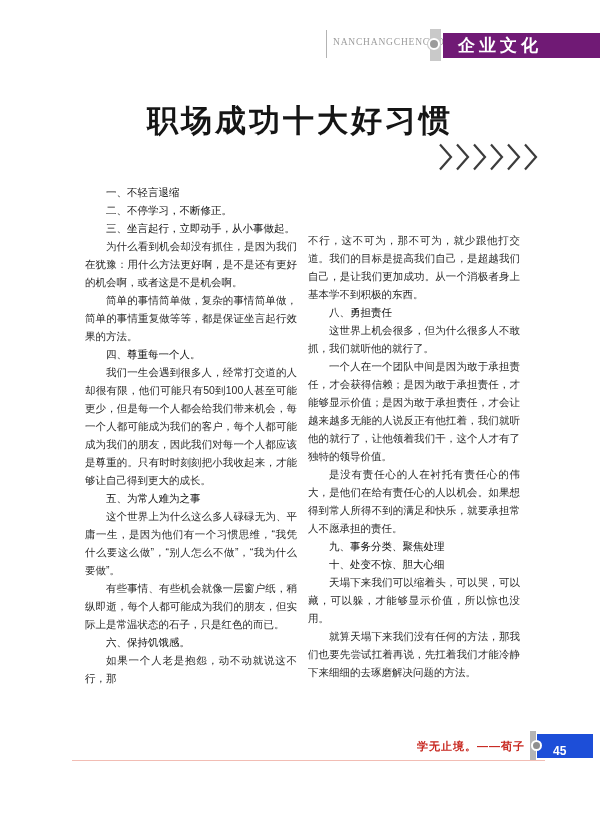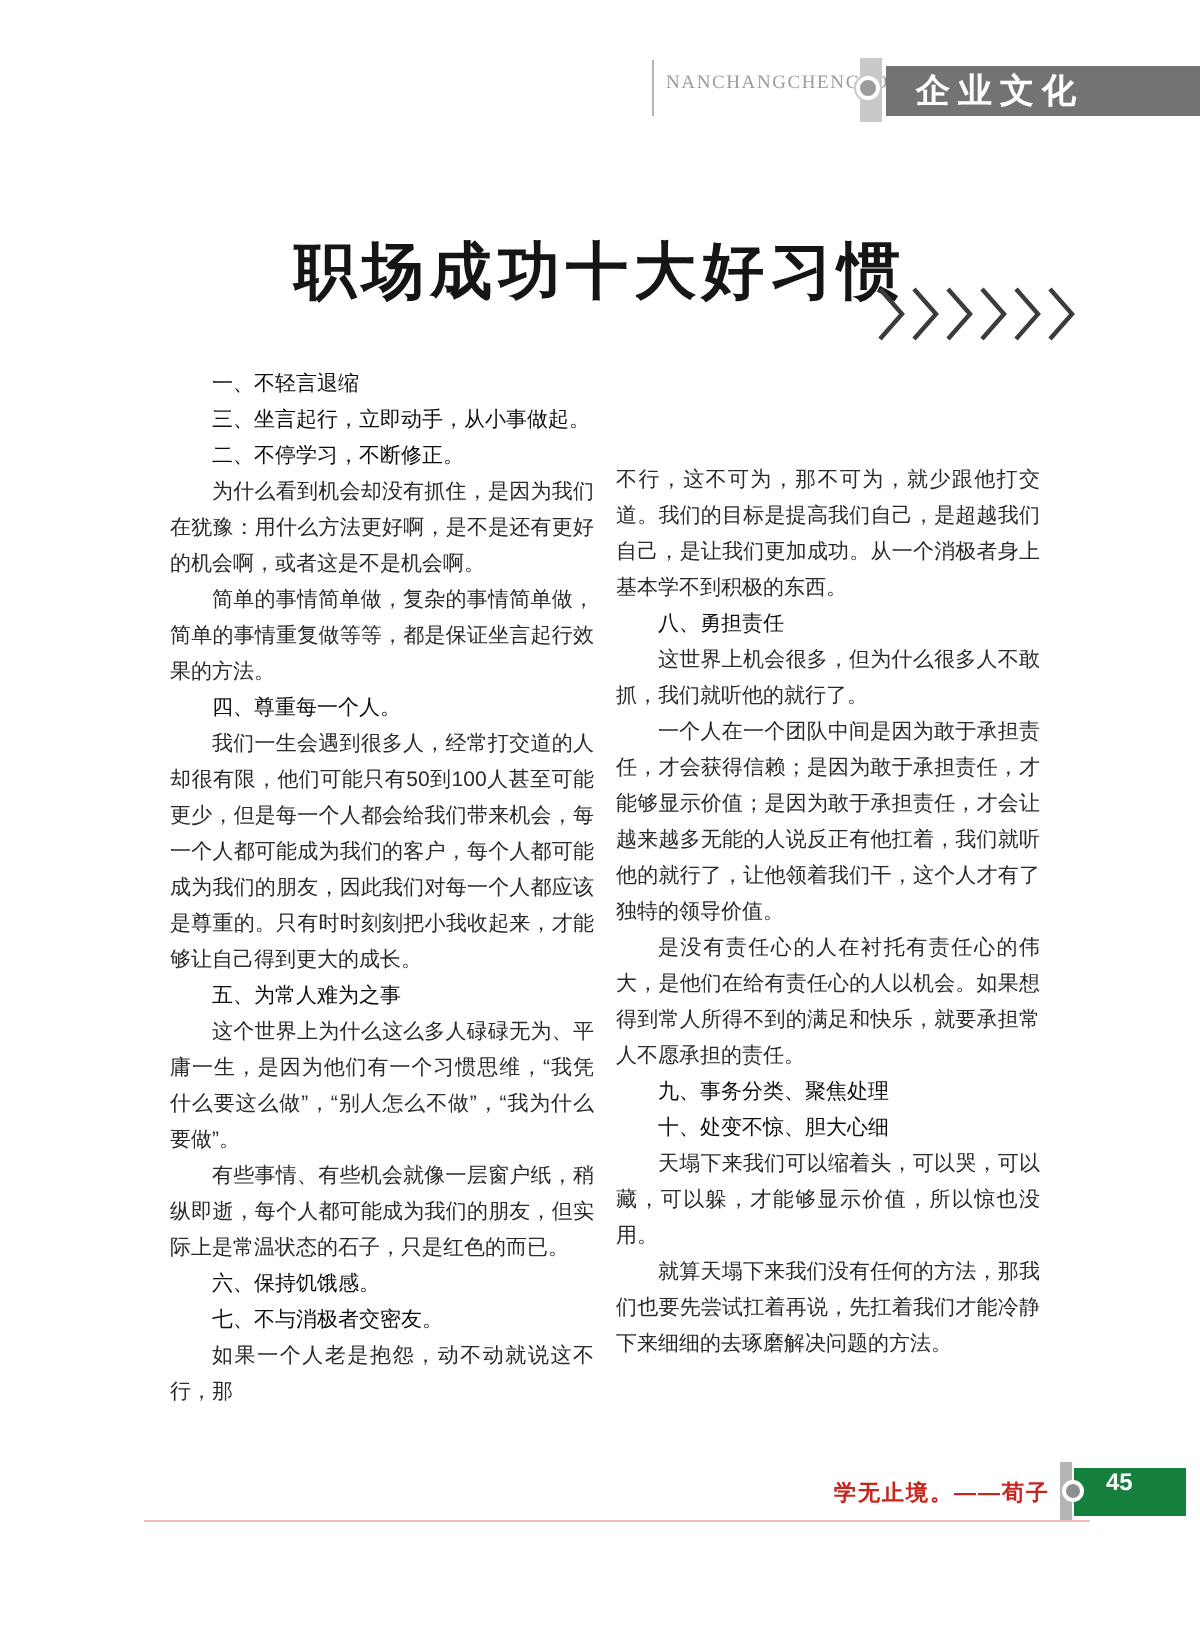--- a/index.html
+++ b/index.html
@@ -23,42 +23,42 @@
     font-family:"Liberation Serif", serif;
     font-size:9.5px; letter-spacing:0.8px;
     color:#9c9c9c;
   }
   .hdr-tab {
     position:absolute; left:430px; top:29px;
     width:11px; height:32px; background:#c9c9c9;
   }
   .hdr-banner {
     position:absolute; left:443px; right:0; top:33px;
-    height:25px; background:#737373;
+    height:25px; background:#701a75;
     display:flex; align-items:center;
     padding-left:15px;
   }
   .hdr-banner span {
     color:#ffffff; font-weight:bold;
     font-size:17px; letter-spacing:4px;
   }
   .hdr-dot {
     position:absolute; left:428px; top:38px;
     width:12px; height:12px; border-radius:50%;
     background:#9b9b9b; border:2px solid #ffffff;
     box-shadow:0 0 0 1px #c9c9c9;
   }
 
   
   .title {
     position:absolute; left:0; right:0; top:100px;
     text-align:center;
     font-family:"Liberation Serif", serif;
     font-size:31px; font-weight:bold;
-    letter-spacing:3px; color:#151515;margin-top:15px;
+    letter-spacing:3px; color:#151515;
   }
 
   
   .chevrons {
     position:absolute; right:60px; top:143px;
     display:flex; gap:0;
   }
   .chevrons svg { display:block; }
 
   
@@ -77,22 +77,22 @@
   .col p.paragraph_continued { text-indent:0;margin-top:48px; }
 
   
   .ftr-quote {
     position:absolute; right:75px; top:739px;
     font-size:11px; font-weight:bold;
     color:#c7261e; letter-spacing:1px;
   }
   .ftr-box {
     position:absolute; left:537px; top:734px;
-    width:56px; height:24px; background:#15803d;
-    display:flex; align-items:flex-start;
+    width:56px; height:24px; background:#1d4ed8;
+    display:flex; align-items:flex-end;
     padding-left:16px;
   }
   .ftr-box span {
     color:#ffffff; font-size:12px; font-weight:bold;
   }
   .ftr-tab {
     position:absolute; left:530px; top:731px;
     width:6px; height:29px; background:#b5b5b5;
   }
   .ftr-dot {
@@ -137,31 +137,30 @@
         <polyline points="2,1.5 13,14 2,26.5" fill="none" stroke="#3c3c3c" stroke-width="2.2"></polyline>
       </svg>
       <svg width="17" height="28" viewBox="0 0 17 28">
         <polyline points="2,1.5 13,14 2,26.5" fill="none" stroke="#3c3c3c" stroke-width="2.2"></polyline>
       </svg>
     </div>
 
   <main class="columns">
     <div class="col" id="col-left">
         <p class="heading">一、不轻言退缩</p>
+        <p class="heading">二、不停学习，不断修正。</p>
         <p class="heading">三、坐言起行，立即动手，从小事做起。</p>
-        <p class="heading">二、不停学习，不断修正。</p>
         <p class="paragraph">为什么看到机会却没有抓住，是因为我们在犹豫：用什么方法更好啊，是不是还有更好的机会啊，或者这是不是机会啊。</p>
         <p class="paragraph">简单的事情简单做，复杂的事情简单做，简单的事情重复做等等，都是保证坐言起行效果的方法。</p>
         <p class="heading">四、尊重每一个人。</p>
         <p class="paragraph">我们一生会遇到很多人，经常打交道的人却很有限，他们可能只有50到100人甚至可能更少，但是每一个人都会给我们带来机会，每一个人都可能成为我们的客户，每个人都可能成为我们的朋友，因此我们对每一个人都应该是尊重的。只有时时刻刻把小我收起来，才能够让自己得到更大的成长。</p>
         <p class="heading">五、为常人难为之事</p>
         <p class="paragraph">这个世界上为什么这么多人碌碌无为、平庸一生，是因为他们有一个习惯思维，“我凭什么要这么做”，“别人怎么不做”，“我为什么要做”。</p>
         <p class="paragraph">有些事情、有些机会就像一层窗户纸，稍纵即逝，每个人都可能成为我们的朋友，但实际上是常温状态的石子，只是红色的而已。</p>
         <p class="heading">六、保持饥饿感。</p>
-        <p class="heading">七、不与消极者交密友。</p>
         <p class="paragraph">如果一个人老是抱怨，动不动就说这不行，那</p>
       </div>
     <div class="col" id="col-right">
         <p class="paragraph_continued">不行，这不可为，那不可为，就少跟他打交道。我们的目标是提高我们自己，是超越我们自己，是让我们更加成功。从一个消极者身上基本学不到积极的东西。</p>
         <p class="heading">八、勇担责任</p>
         <p class="paragraph">这世界上机会很多，但为什么很多人不敢抓，我们就听他的就行了。</p>
         <p class="paragraph">一个人在一个团队中间是因为敢于承担责任，才会获得信赖；是因为敢于承担责任，才能够显示价值；是因为敢于承担责任，才会让越来越多无能的人说反正有他扛着，我们就听他的就行了，让他领着我们干，这个人才有了独特的领导价值。</p>
         <p class="paragraph">是没有责任心的人在衬托有责任心的伟大，是他们在给有责任心的人以机会。如果想得到常人所得不到的满足和快乐，就要承担常人不愿承担的责任。</p>
         <p class="heading">九、事务分类、聚焦处理</p>
         <p class="heading">十、处变不惊、胆大心细</p>

